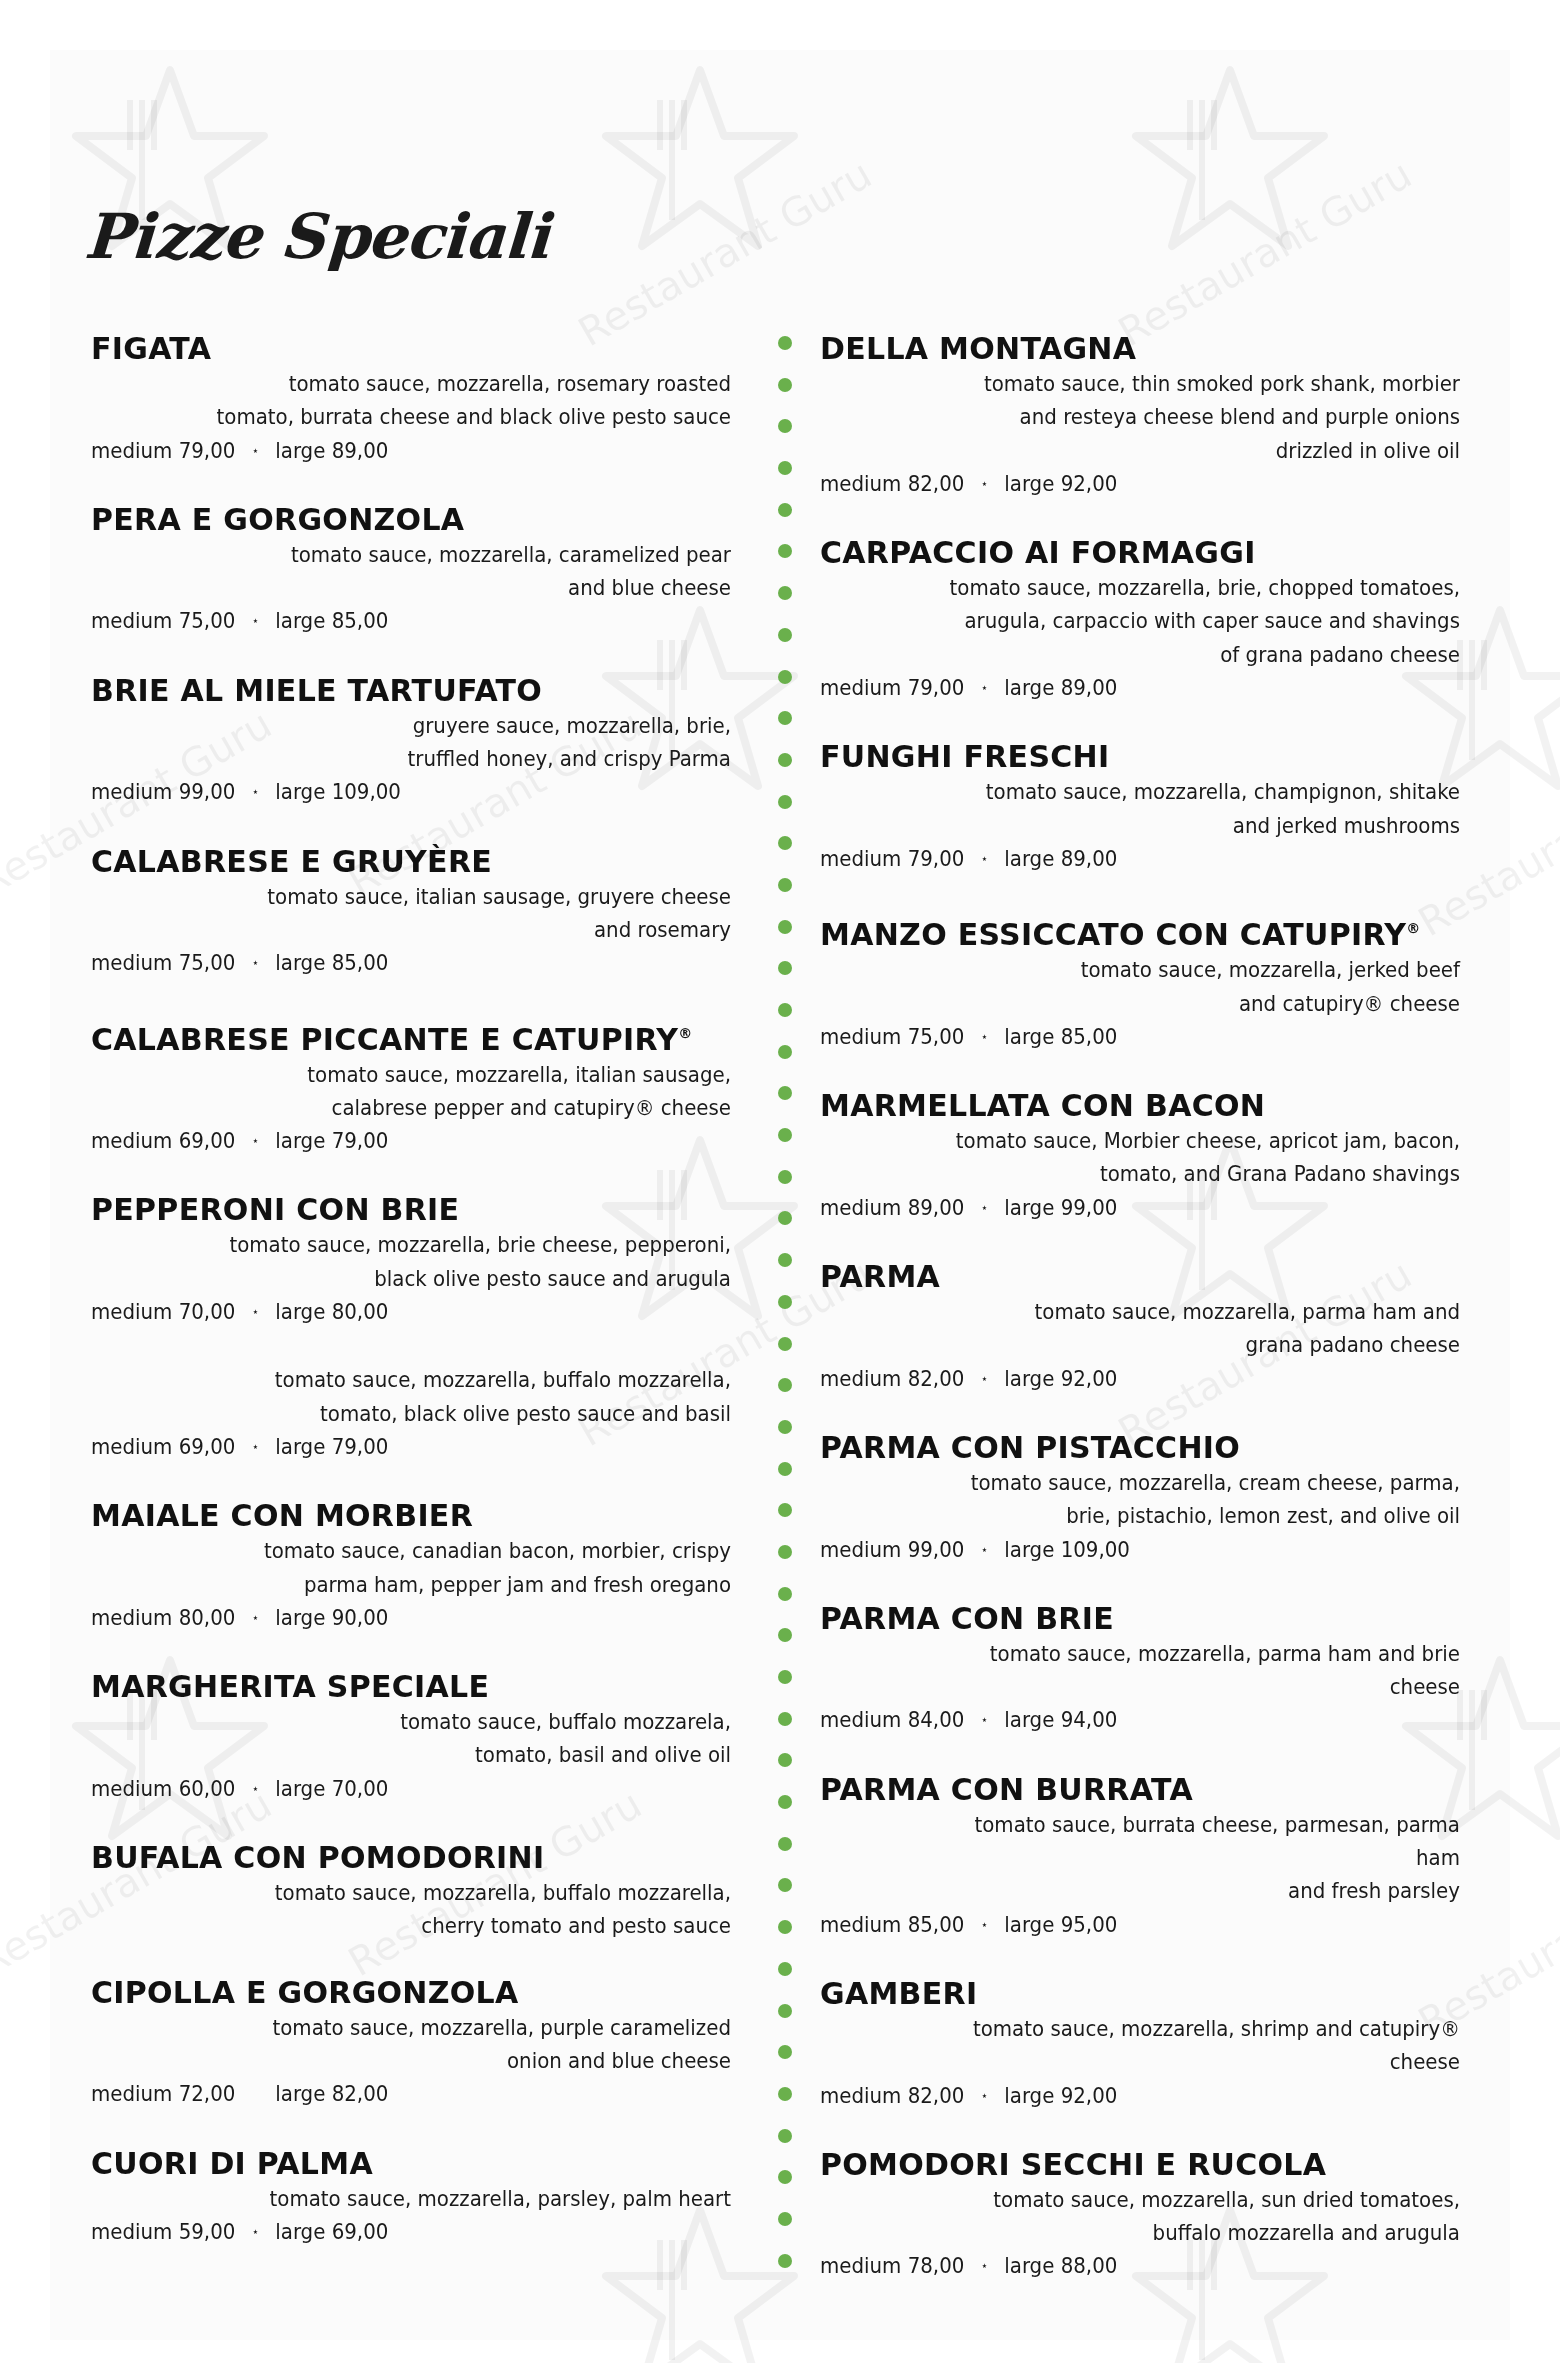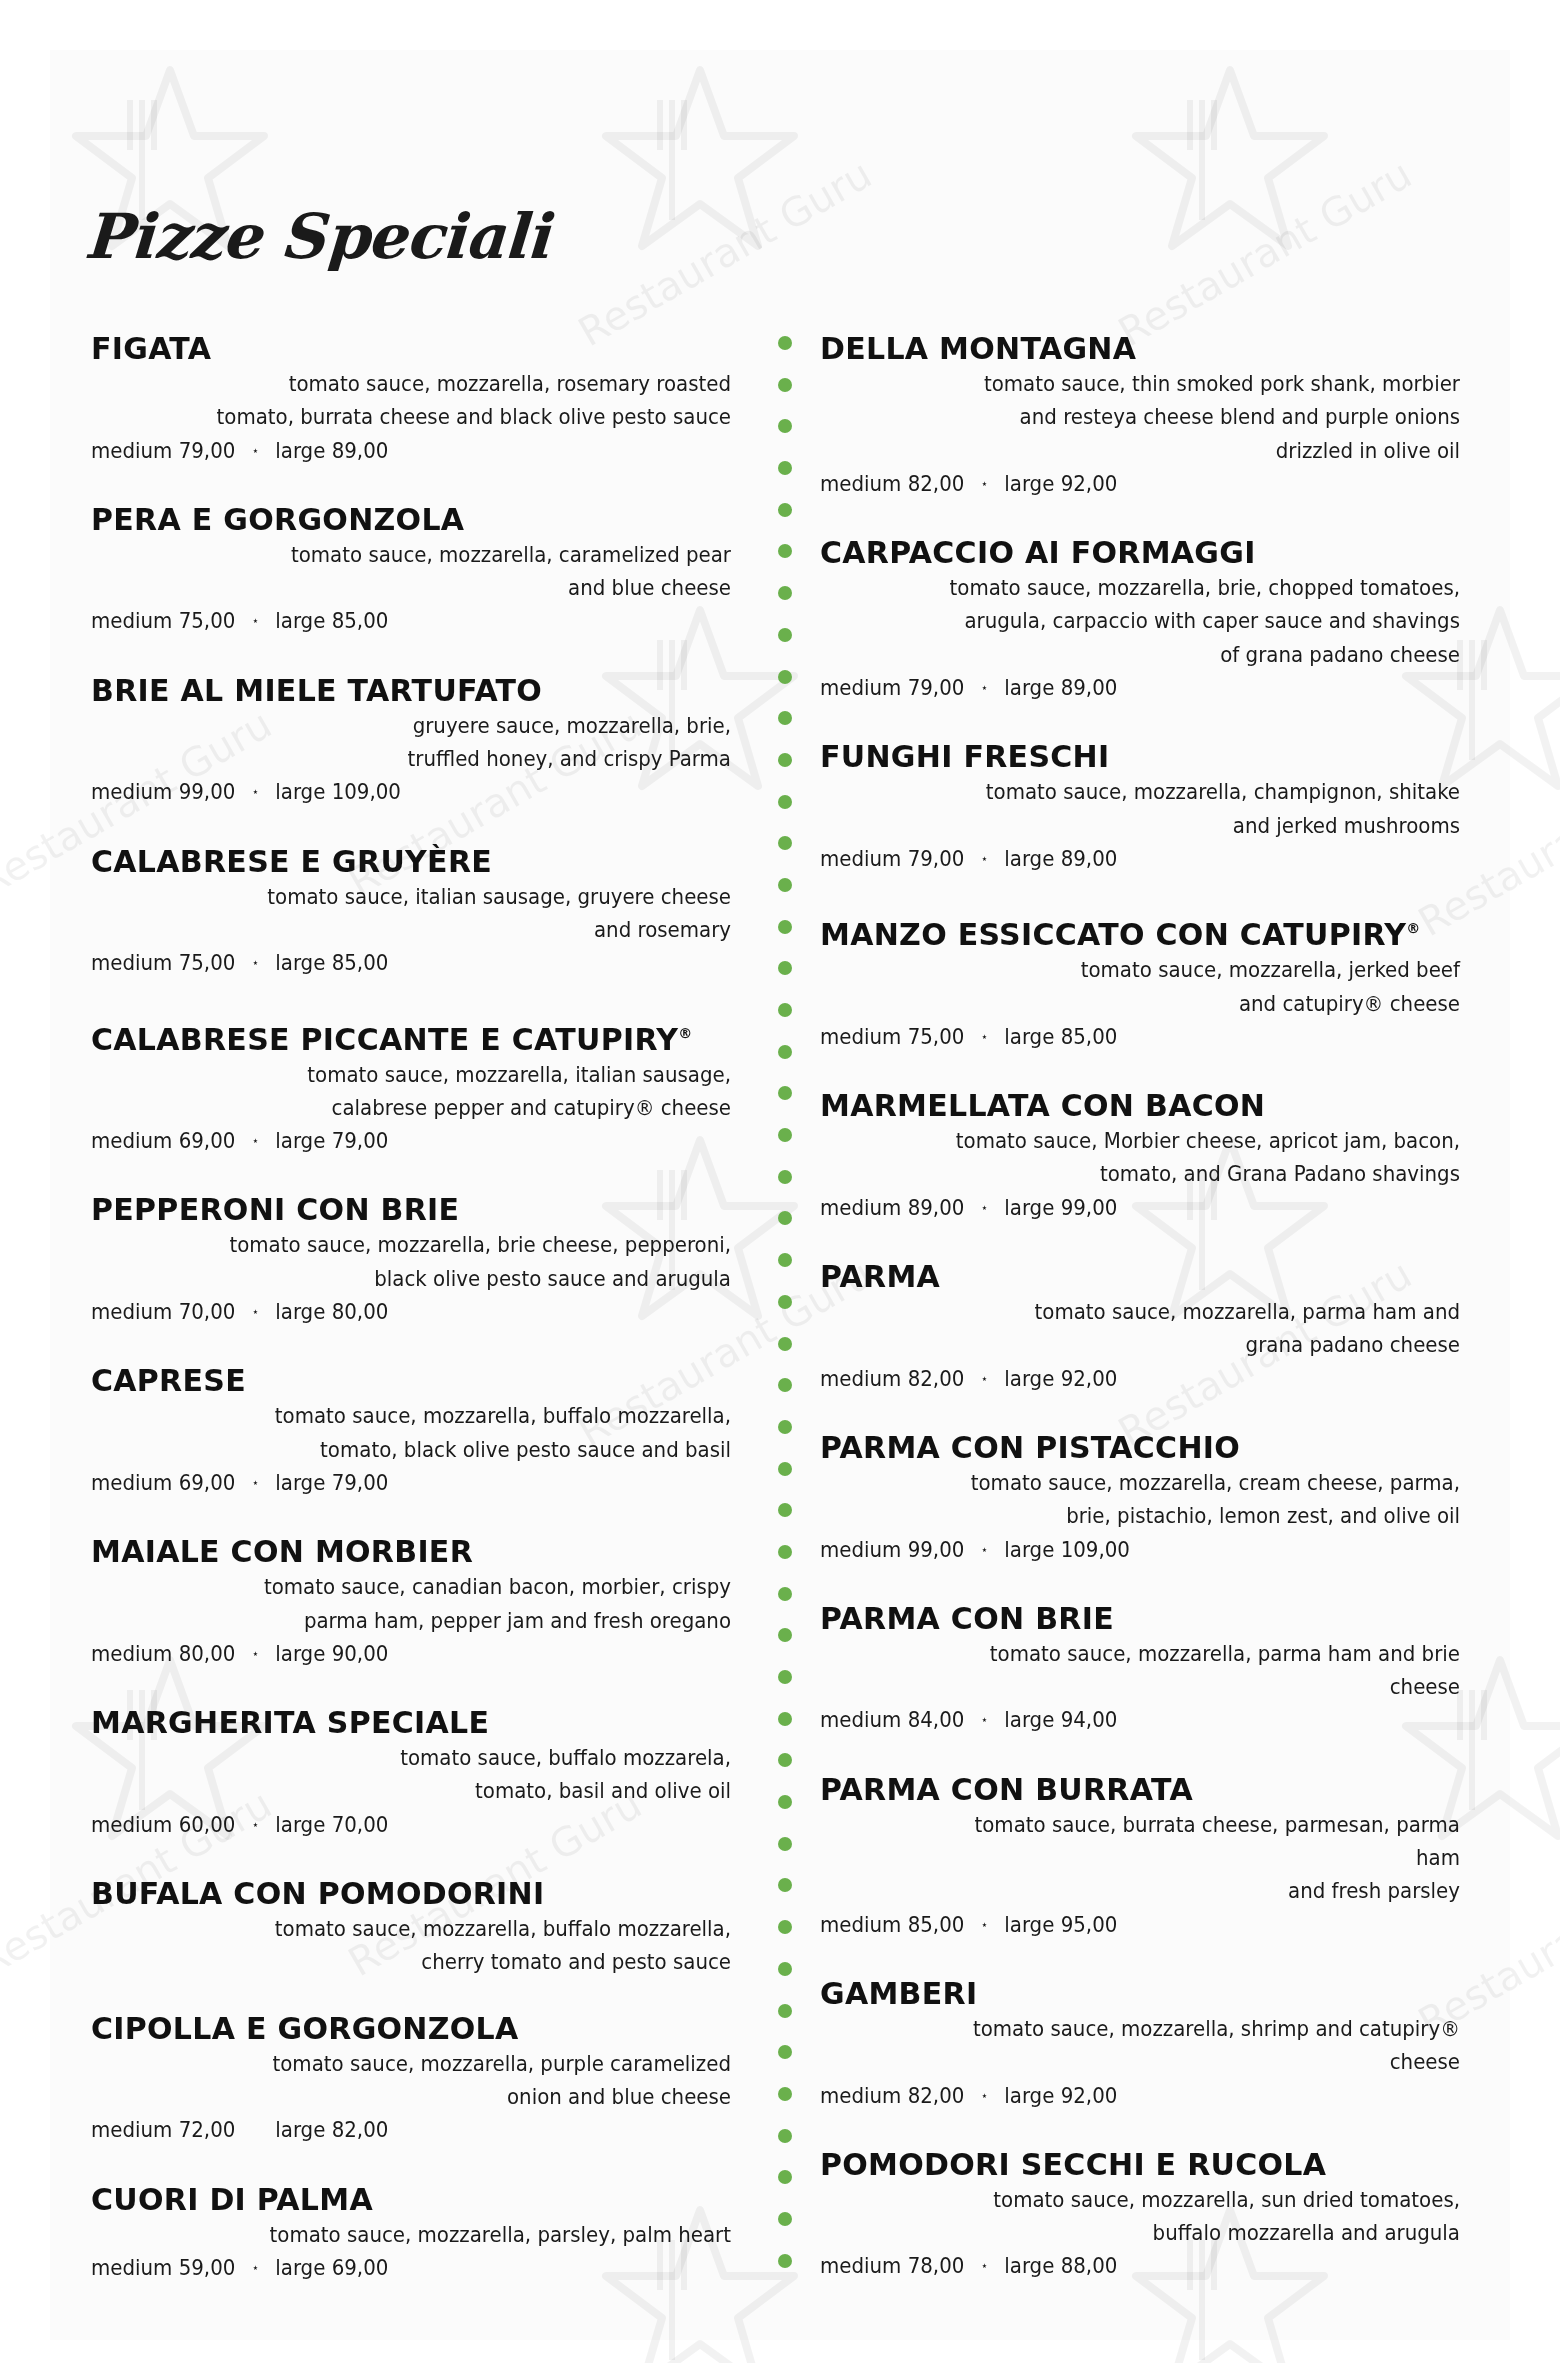--- a/index.html
+++ b/index.html
@@ -181,21 +181,20 @@
 black olive pesto sauce and arugula</div>
     <div class="item-price">
       <span>medium</span>
       <span class="pm">70,00</span>
       <span class="star-sep">⋆</span>
       <span>large</span>
       <span class="pl">80,00</span>
     </div>
   </div>
     <div class="item">
-    <div class="item-name"><span class="nm">CAPRESE</span></div>
     <div class="item-desc">tomato sauce, mozzarella, buffalo mozzarella,
 tomato, black olive pesto sauce and basil</div>
     <div class="item-price">
       <span>medium</span>
       <span class="pm">69,00</span>
       <span class="star-sep">⋆</span>
       <span>large</span>
       <span class="pl">79,00</span>
     </div>
   </div>

